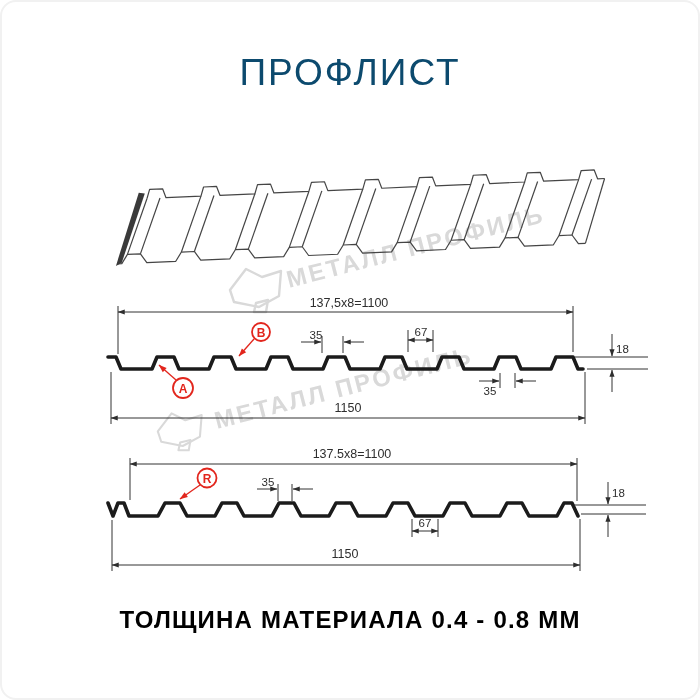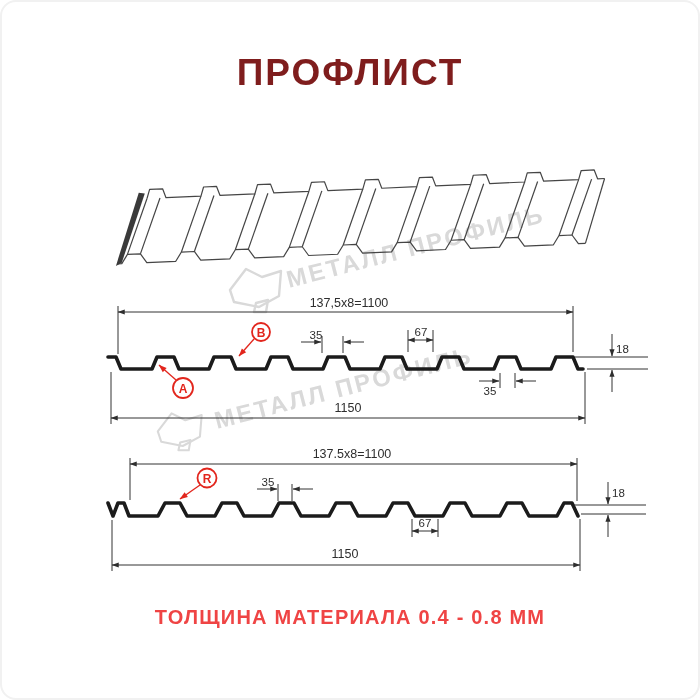--- a/index.html
+++ b/index.html
@@ -1,24 +1,24 @@
 <!DOCTYPE html>
 <html><head>
 <meta charset="utf-8">
 <style>
   html,body{margin:0;padding:0;background:#fff;}
   .page{position:relative;width:700px;height:700px;background:#ffffff;overflow:hidden;
         font-family:"Liberation Sans",sans-serif;}
   .frame{position:absolute;inset:0;border:2px solid #f1f1f1;border-radius:16px;pointer-events:none;}
   .title{position:absolute;left:0;right:0;top:52px;text-align:center;
-         font-weight:bold;font-size:37px;letter-spacing:2px;color:#7f1d1d;}
+         font-weight:normal;font-size:37px;letter-spacing:2px;color:#0c4a6e;}
   .subtitle{position:absolute;left:0;right:0;top:99px;text-align:center;
          font-weight:bold;font-size:17px;letter-spacing:2px;color:#1d1d1d;}
   .footer{position:absolute;left:0;right:0;top:606px;text-align:center;
-         font-weight:bold;font-size:20px;letter-spacing:1.2px;color:#ef4444;}
+         font-weight:bold;font-size:24px;letter-spacing:1.2px;color:#000000;}
   svg.drawing{position:absolute;left:0;top:0;}
   svg text.dim{font-family:"Liberation Sans",sans-serif;font-size:11.5px;fill:#2e2e2e;}
   svg text.dimbig{font-family:"Liberation Sans",sans-serif;font-size:12.5px;fill:#2e2e2e;}
   svg text.mk{font-family:"Liberation Sans",sans-serif;font-size:12px;font-weight:bold;fill:#e2261d;}
   svg text.wm{font-family:"Liberation Sans",sans-serif;font-size:24px;font-weight:bold;
               letter-spacing:2.5px;fill:#d9d9d9;}
   .thin{stroke:#333;stroke-width:1;fill:none;}
   .sheetline{stroke:#454545;stroke-width:1.2;fill:none;stroke-linejoin:round;}
   .prof{stroke:#1b1b1b;stroke-width:3.6;fill:none;stroke-linejoin:round;stroke-linecap:round;}
   .red{stroke:#e2261d;stroke-width:1.8;fill:none;}

